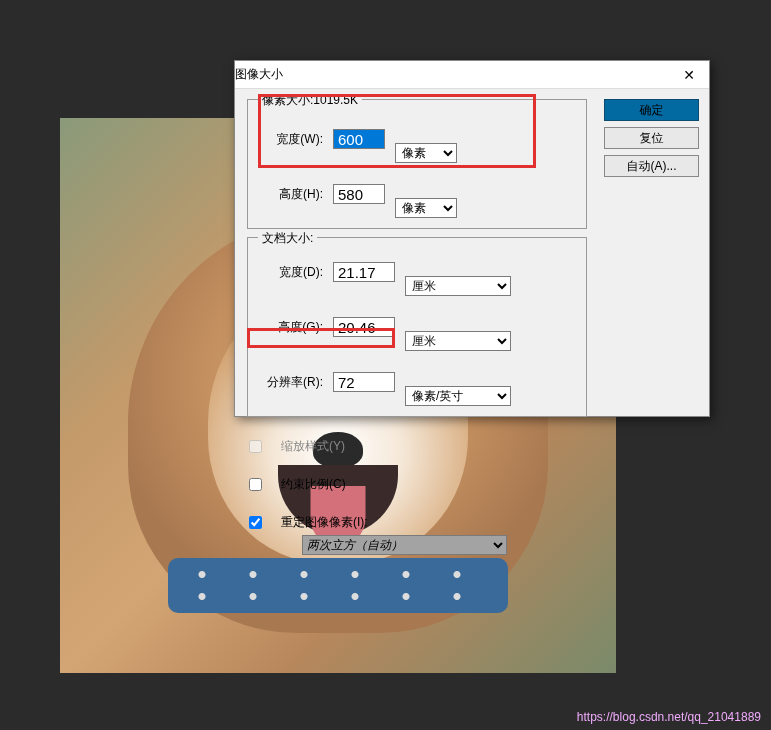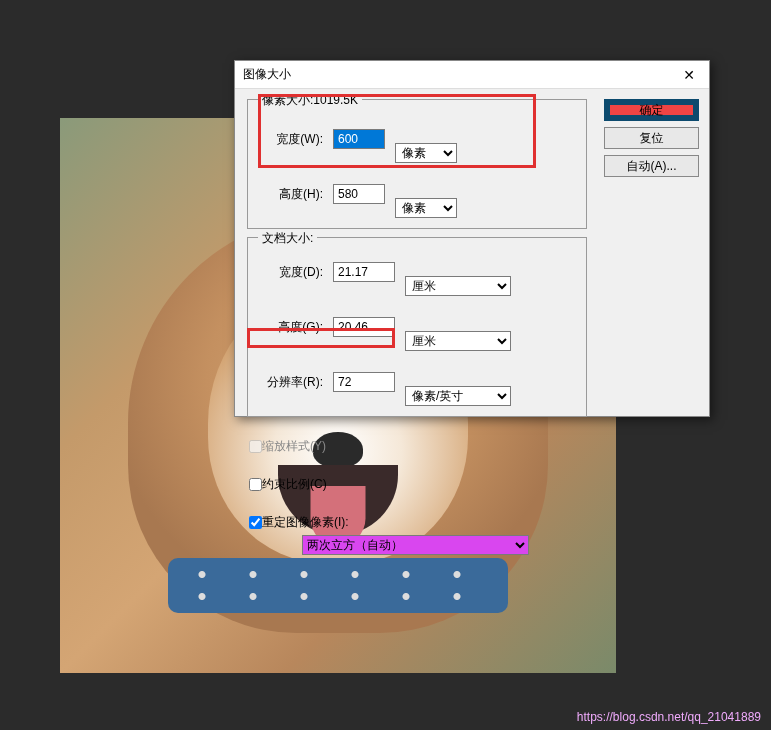--- a/index.html
+++ b/index.html
@@ -108,21 +108,20 @@
       border: 1px solid #888;
       box-shadow: 3px 3px 10px rgba(0,0,0,0.5);
     }
     .titlebar {
       height: 28px;
       background: #fff;
       border-bottom: 1px solid #ddd;
       display: flex;
       align-items: center;
       justify-content: space-between;
-      padding-left: 8px;
     }
     .close-btn {
       width: 40px;
       height: 28px;
       display: flex;
       align-items: center;
       justify-content: center;
       font-size: 14px;
       cursor: pointer;
     }
@@ -155,21 +154,21 @@
     .label {
       width: 65px;
       text-align: right;
       font-size: 12px;
     }
     .text-input {
       width: 52px;
       height: 20px;
       border: 1px solid #7a7a7a;
       padding: 0 4px;
-      font-size: 12px;
+      font-size: 15px;
       background: #fff;
     }
     .text-input.selected {
       background: #0078d7;
       color: #fff;
     }
     .text-input.wide { width: 62px; }
     .select {
       height: 20px;
       border: 1px solid #7a7a7a;
@@ -194,35 +193,36 @@
       border: 3px solid #e03030;
       pointer-events: none;
       left: 12px;
       top: 239px;
       width: 148px;
       height: 20px;
     }
     .checkbox-row {
       display: flex;
       align-items: center;
-      gap: 0;
+      gap: 19px;
       margin-bottom: 4px;
       font-size: 12px;
       padding-left: 2px;
       margin-top: 21px;
     }
     .checkbox-row input[type=checkbox] { width: 13px; height: 13px; }
     .checkbox-row.disabled { color: #888; }
     .resample-select {
       margin-left: 55px;
-      width: 227px;
+      width: 205px;
       height: 20px;
       border: 1px solid #7a7a7a;
-      background: #d946ef;
-      font-size: 12px;
+      background: #a3a3a3;
+      font-size: 12px;
+      font-style: italic;
     }
     .side-buttons {
       position: absolute;
       right: 10px;
       top: 10px;
       width: 95px;
       display: flex;
       flex-direction: column;
       gap: 6px;
     }
@@ -230,22 +230,22 @@
       height: 22px;
       border: 1px solid #888;
       background: #e8e8e8;
       font-size: 12px;
       cursor: pointer;
       display: flex;
       align-items: center;
       justify-content: center;
     }
     .btn.primary {
-      border: 6px solid #0c4a6e;
-      background: #ef4444;
+      border: 1px solid #0c4a6e;
+      background: #0369a1;
     }
     .left-panel { width: 340px; }
     .watermark {
       position: absolute;
       right: 10px;
       bottom: 6px;
       color: #f0abfc;
       font-size: 12px;
       font-family: Arial, sans-serif;
     }

